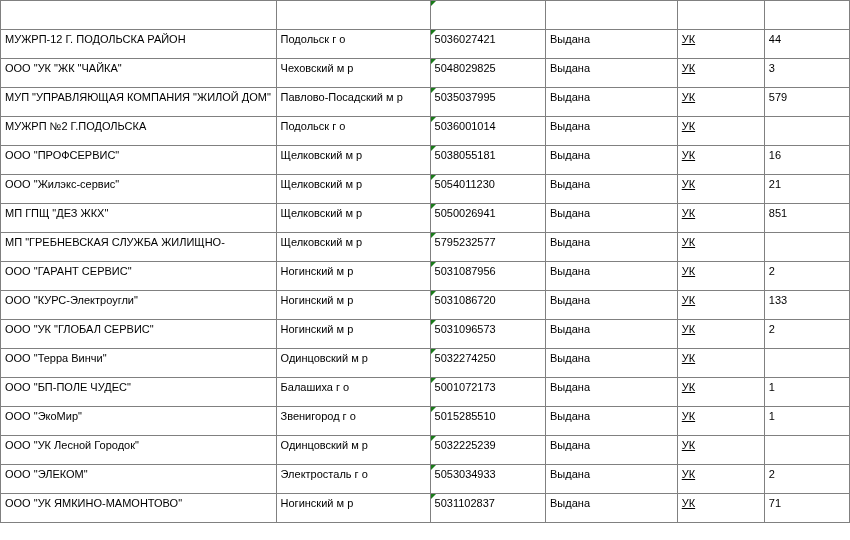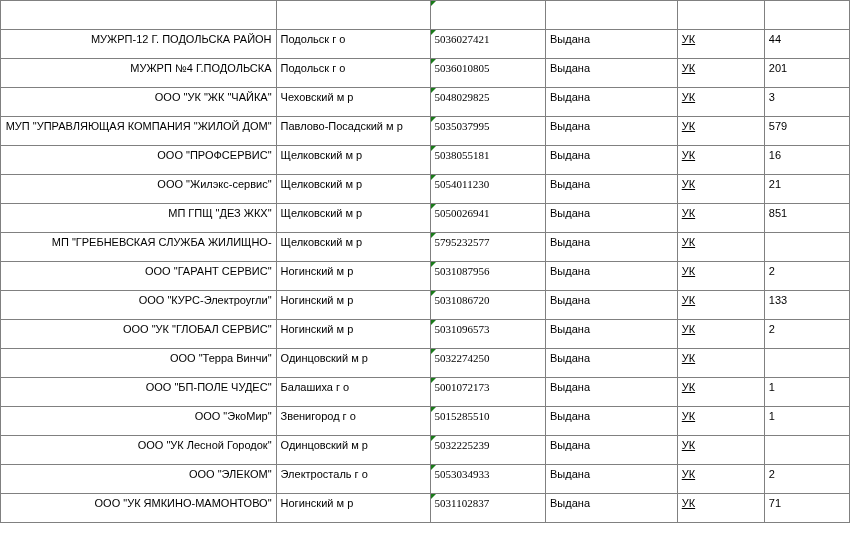--- a/index.html
+++ b/index.html
@@ -19,23 +19,23 @@
   td {
     border: 1px solid #808080;
     padding: 3px 4px;
     height: 22px;
     overflow: hidden;
     white-space: nowrap;
     text-overflow: clip;
     vertical-align: top;
     position: relative;
   }
-  .col0 { width: 272px; text-align: right; }
+  .col0 { width: 272px; }
   .col1 { width: 152px; }
-  .col2 { width: 114px; font-family: Liberation Serif, serif; }
+  .col2 { width: 114px; }
   .col3 { width: 130px; }
   .col4 { width: 86px; text-decoration: underline; }
   .col5 { width: 84px; }
   .col2::before {
     content: "";
     position: absolute;
     top: 0;
     left: 0;
     width: 0;
     height: 0;
@@ -66,42 +66,42 @@
       </tr>
       <tr>
         <td class="col0">МУЖРП-12 Г. ПОДОЛЬСКА РАЙОН</td>
         <td class="col1">Подольск г о</td>
         <td class="col2">5036027421</td>
         <td class="col3">Выдана</td>
         <td class="col4">УК</td>
         <td class="col5">44</td>
       </tr>
       <tr>
-        <td class="col0">МУЖРП №4 Г.ПОДОЛЬСКА</td>
-        <td class="col1">Подольск г о</td>
-        <td class="col2">5036010805</td>
-        <td class="col3">Выдана</td>
-        <td class="col4">УК</td>
-        <td class="col5">201</td>
-      </tr>
-      <tr>
         <td class="col0">ООО "УК "ЖК "ЧАЙКА"</td>
         <td class="col1">Чеховский м р</td>
         <td class="col2">5048029825</td>
         <td class="col3">Выдана</td>
         <td class="col4">УК</td>
         <td class="col5">3</td>
       </tr>
       <tr>
         <td class="col0">МУП "УПРАВЛЯЮЩАЯ КОМПАНИЯ "ЖИЛОЙ ДОМ"</td>
         <td class="col1">Павлово-Посадский м р</td>
         <td class="col2">5035037995</td>
         <td class="col3">Выдана</td>
         <td class="col4">УК</td>
         <td class="col5">579</td>
+      </tr>
+      <tr>
+        <td class="col0">МУЖРП №2 Г.ПОДОЛЬСКА</td>
+        <td class="col1">Подольск г о</td>
+        <td class="col2">5036001014</td>
+        <td class="col3">Выдана</td>
+        <td class="col4">УК</td>
+        <td class="col5"></td>
       </tr>
       <tr>
         <td class="col0">ООО "ПРОФСЕРВИС"</td>
         <td class="col1">Щелковский м р</td>
         <td class="col2">5038055181</td>
         <td class="col3">Выдана</td>
         <td class="col4">УК</td>
         <td class="col5">16</td>
       </tr>
       <tr>

